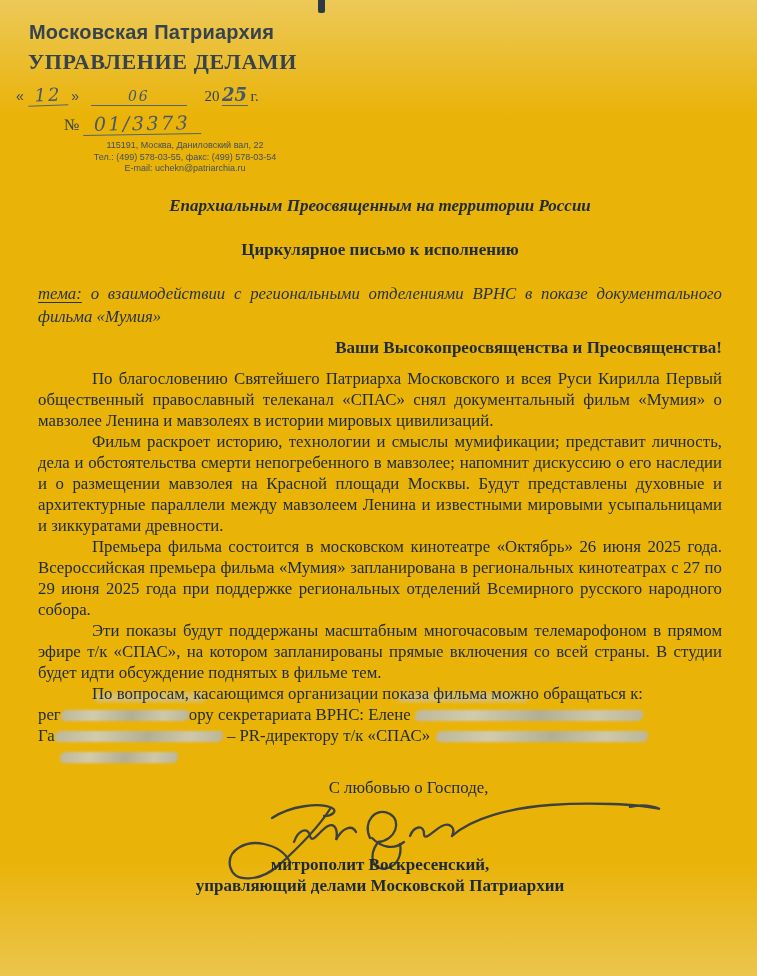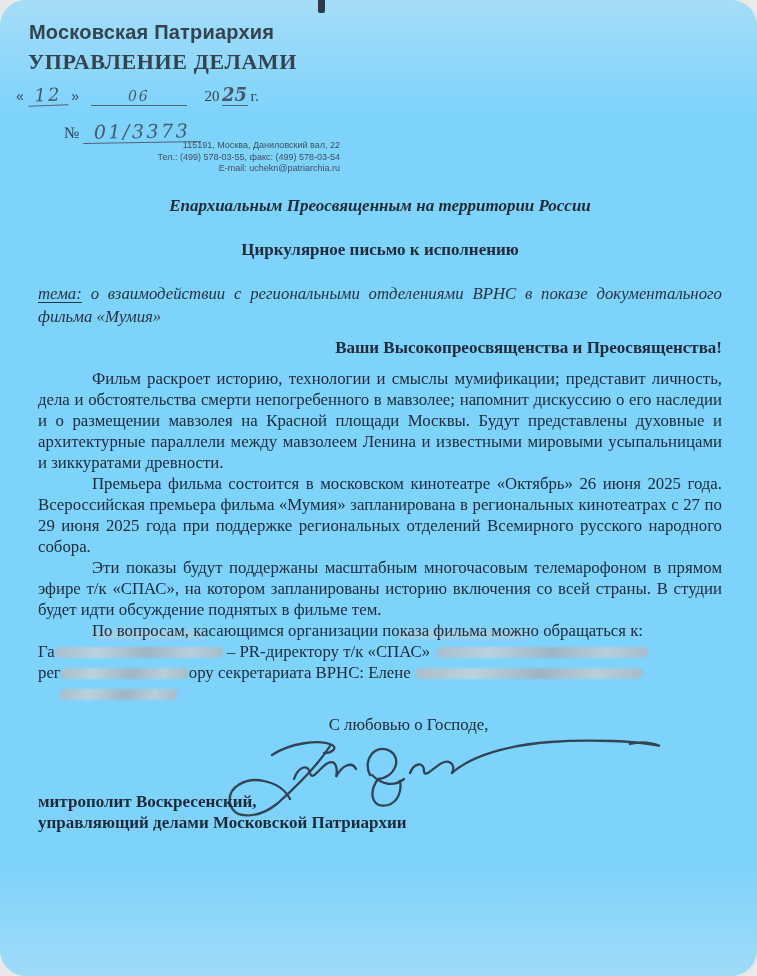--- a/index.html
+++ b/index.html
@@ -1,17 +1,17 @@
 <!DOCTYPE html>
 <html><head>
 <meta charset="utf-8">
 <style>
   html,body{margin:0;padding:0;}
   body{width:757px;height:976px;background:#e9e9e9;font-family:"Liberation Serif",serif;}
-  .page{position:relative;width:757px;height:976px;background:#7dd3fc;overflow:hidden;color:#202c3a;border-radius:26px;}
+  .page{position:relative;width:757px;height:976px;background:#eab308;overflow:hidden;color:#202c3a;}
   .scan-tint{position:absolute;inset:0;pointer-events:none;
     background:linear-gradient(180deg,rgba(240,240,238,.35),rgba(255,255,255,0) 12%,rgba(255,255,255,0) 88%,rgba(238,238,236,.3));}
 
   
   .top-mark{position:absolute;left:318px;top:0;width:7px;height:13px;background:#2e3a46;border-radius:0 0 2px 2px;}
 
   
   .lh-org{position:absolute;left:29px;top:21px;font-family:"Liberation Sans",sans-serif;
     font-size:20px;font-weight:600;color:#35434f;letter-spacing:.2px;}
   .lh-dept{position:absolute;left:28px;top:49px;font-family:Liberation Serif, serif;
@@ -21,25 +21,25 @@
   .date-line{position:absolute;left:16px;top:84px;font-size:15px;color:#33414e;white-space:nowrap;}
   .date-line .q{font-family:"Liberation Sans",sans-serif;font-size:14px;color:#3a4955;}
   .blank{display:inline-block;border-bottom:1.6px solid #53646f;text-align:center;}
   .b-day{width:40px;transform:rotate(-2deg);}
   .b-day .hand{font-size:18px;letter-spacing:2px;}
   .b-month{width:96px;margin:0 8px;}
   .b-month .hand{font-size:14px;letter-spacing:2px;}
   .b-year{width:26px;margin:0 3px 0 2px;font-weight:bold;}
   .b-year .hand{font-size:18px;}
   .yprefix{font-size:15px;color:#33414e;margin-left:6px;}
-  .num-line{position:absolute;left:64px;top:120px;font-size:16px;color:#33414e;white-space:nowrap;}
+  .num-line{position:absolute;left:64px;top:112px;font-size:16px;color:#33414e;white-space:nowrap;}
   .b-num{width:118px;transform:rotate(-1deg);}
   .b-num .hand{font-size:19px;letter-spacing:2.5px;}
 
-  .addr{position:absolute;left:30px;top:140px;width:310px;text-align:right;
+  .addr{position:absolute;left:30px;top:140px;width:310px;text-align:center;
     font-family:"Liberation Sans",sans-serif;font-size:9px;line-height:11.5px;color:#41505d;}
 
   
   .content{position:absolute;left:38px;top:196px;width:684px;font-size:16.8px;line-height:21px;color:#202c3a;}
   .h-center{text-align:center;font-weight:bold;font-size:17px;line-height:20px;margin:0;}
   .h-addressee{margin-bottom:24px;font-style:italic;}
   .h-circular{margin-bottom:22px;}
   .subject{font-style:italic;text-align:justify;line-height:23px;margin:0 0 10px 0;color:#27333f;}
   .subject .lbl{text-decoration:underline;text-underline-offset:3px;}
   .salutation{margin-bottom:10px;text-align:right;}
@@ -53,21 +53,21 @@
   .intro-wrap{position:relative;}
   .smear{position:absolute;height:9px;border-radius:4px;background:#c6cbd1;filter:blur(2px);opacity:.55;z-index:0;}
   .smear1{left:57px;top:10px;width:110px;}
   .smear2{left:360px;top:10px;width:130px;}
   .intro-text{position:relative;z-index:1;}
 
   .valediction{margin:10px 0 0 0;padding-left:57px;text-align:center;}
 
   .sig-area{position:relative;height:94px;margin-top:2px;}
   .sig-svg{position:absolute;left:182px;top:-8px;}
-  .signer{position:absolute;left:0;right:0;bottom:-2px;font-weight:bold;
+  .signer{position:absolute;left:0;right:0;bottom:-2px;text-align:center;font-weight:bold;
     font-size:17px;line-height:21px;color:#1d2936;margin-top:36px;}
 </style>
 </head>
 <body>
 
 <div class="page">
   <div class="scan-tint"></div>
   <div class="top-mark"></div>
 
   <div class="lh-org">Московская Патриархия</div>
@@ -93,36 +93,37 @@
   </div>
 
   <div class="content">
     <p class="h-center h-addressee">Епархиальным Преосвященным на территории России</p>
     <p class="h-center h-circular">Циркулярное письмо к исполнению</p>
 
     <p class="subject"><span class="lbl">тема:</span> <span>о взаимодействии с региональными отделениями ВРНС в показе документального фильма «Мумия»</span></p>
 
     <p class="h-center salutation">Ваши Высокопреосвященства и Преосвященства!</p>
 
+    <p class="body">По благословению Святейшего Патриарха Московского и всея Руси Кирилла Первый общественный православный телеканал «СПАС» снял документальный фильм «Мумия» о мавзолее Ленина и мавзолеях в истории мировых цивилизаций.</p>
     <p class="body">Фильм раскроет историю, технологии и смыслы мумификации; представит личность, дела и обстоятельства смерти непогребенного в мавзолее; напомнит дискуссию о его наследии и о размещении мавзолея на Красной площади Москвы. Будут представлены духовные и архитектурные параллели между мавзолеем Ленина и известными мировыми усыпальницами и зиккуратами древности.</p>
     <p class="body">Премьера фильма состоится в московском кинотеатре «Октябрь» 26 июня 2025 года. Всероссийская премьера фильма «Мумия» запланирована в региональных кинотеатрах с 27 по 29 июня 2025 года при поддержке региональных отделений Всемирного русского народного собора.</p>
-    <p class="body">Эти показы будут поддержаны масштабным многочасовым телемарофоном в прямом эфире т/к «СПАС», на котором запланированы историю включения со всей страны. В студии будет идти обсуждение поднятых в фильме тем.</p>
+    <p class="body">Эти показы будут поддержаны масштабным многочасовым телемарофоном в прямом эфире т/к «СПАС», на котором запланированы прямые включения со всей страны. В студии будет идти обсуждение поднятых в фильме тем.</p>
 
     <div class="rline intro-wrap">
       <span class="smear smear1"></span>
       <span class="smear smear2"></span>
       <span class="intro-text"><span class="ind"></span><span>По вопросам, касающимся организации показа фильма можно обращаться к:</span></span>
     </div>
 
     <div class="rline">
-      <span>Га</span><span class="smudge" style="width:168px"></span><span> – PR-директору т/к «СПАС»</span><span class="smudge" style="width:212px;margin-left:6px"></span>
+      <span>рег</span><span class="smudge" style="width:128px"></span><span>ору секретариата ВРНС: Елене </span><span class="smudge" style="width:228px"></span>
     </div>
 
     <div class="rline">
-      <span>рег</span><span class="smudge" style="width:128px"></span><span>ору секретариата ВРНС: Елене </span><span class="smudge" style="width:228px"></span>
+      <span>Га</span><span class="smudge" style="width:168px"></span><span> – PR-директору т/к «СПАС»</span><span class="smudge" style="width:212px;margin-left:6px"></span>
     </div>
 
     <div class="rline">
       <span style="display:inline-block;width:22px"></span><span class="smudge" style="width:118px"></span>
     </div>
 
     <p class="valediction">С любовью о Господе,</p>
 
     <div class="sig-area">
       <svg class="sig-svg" width="450" height="92" viewBox="0 0 450 92">

